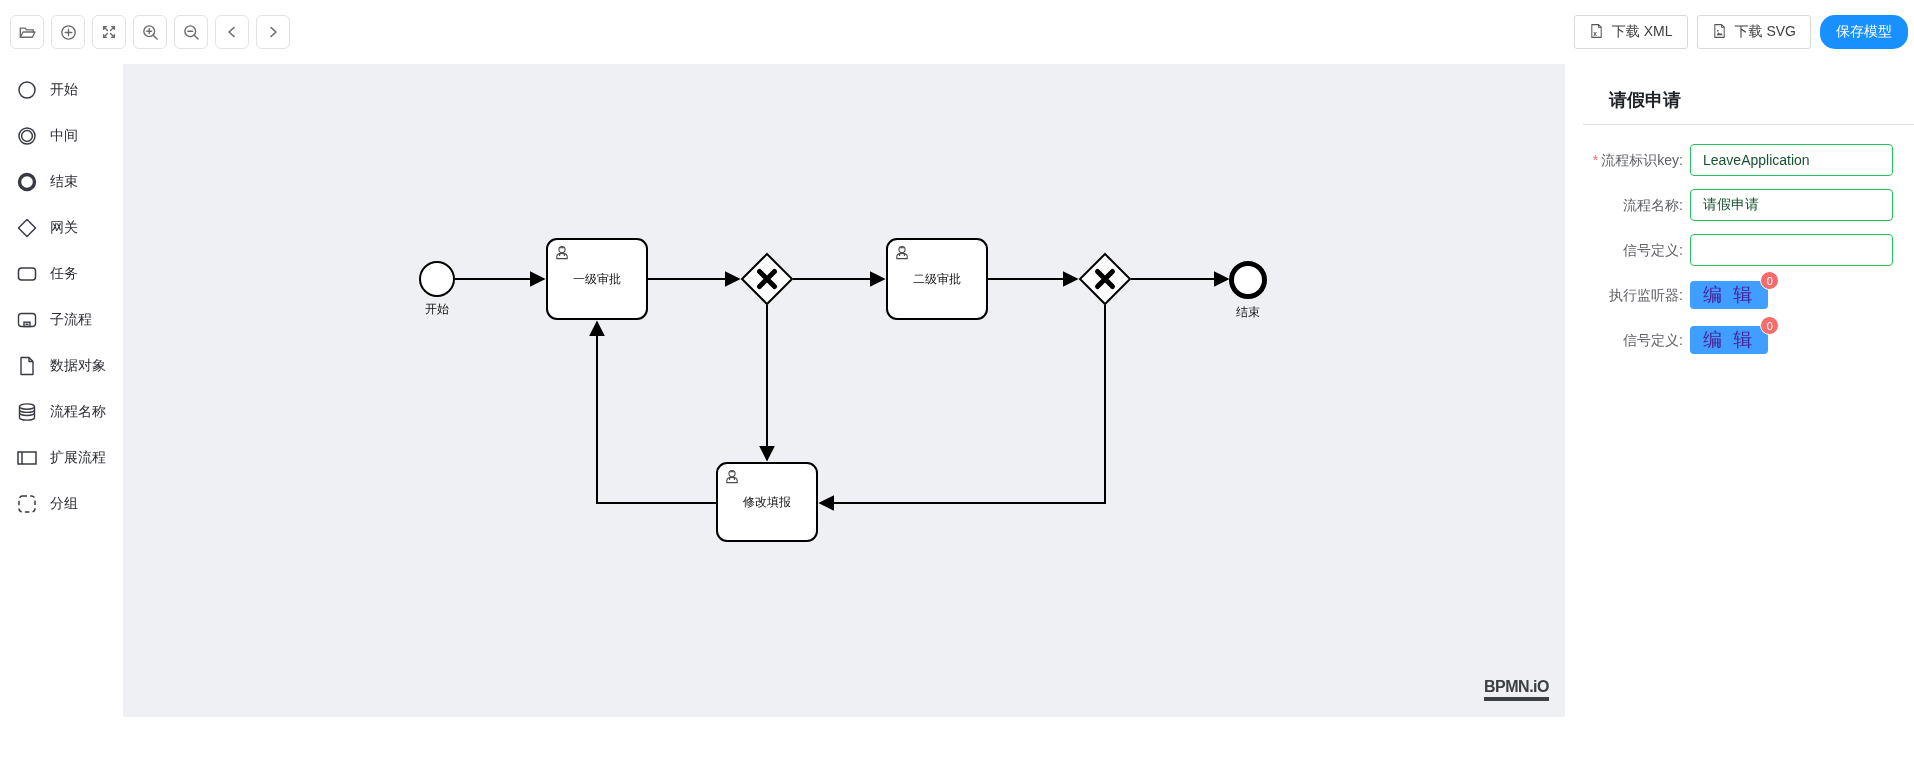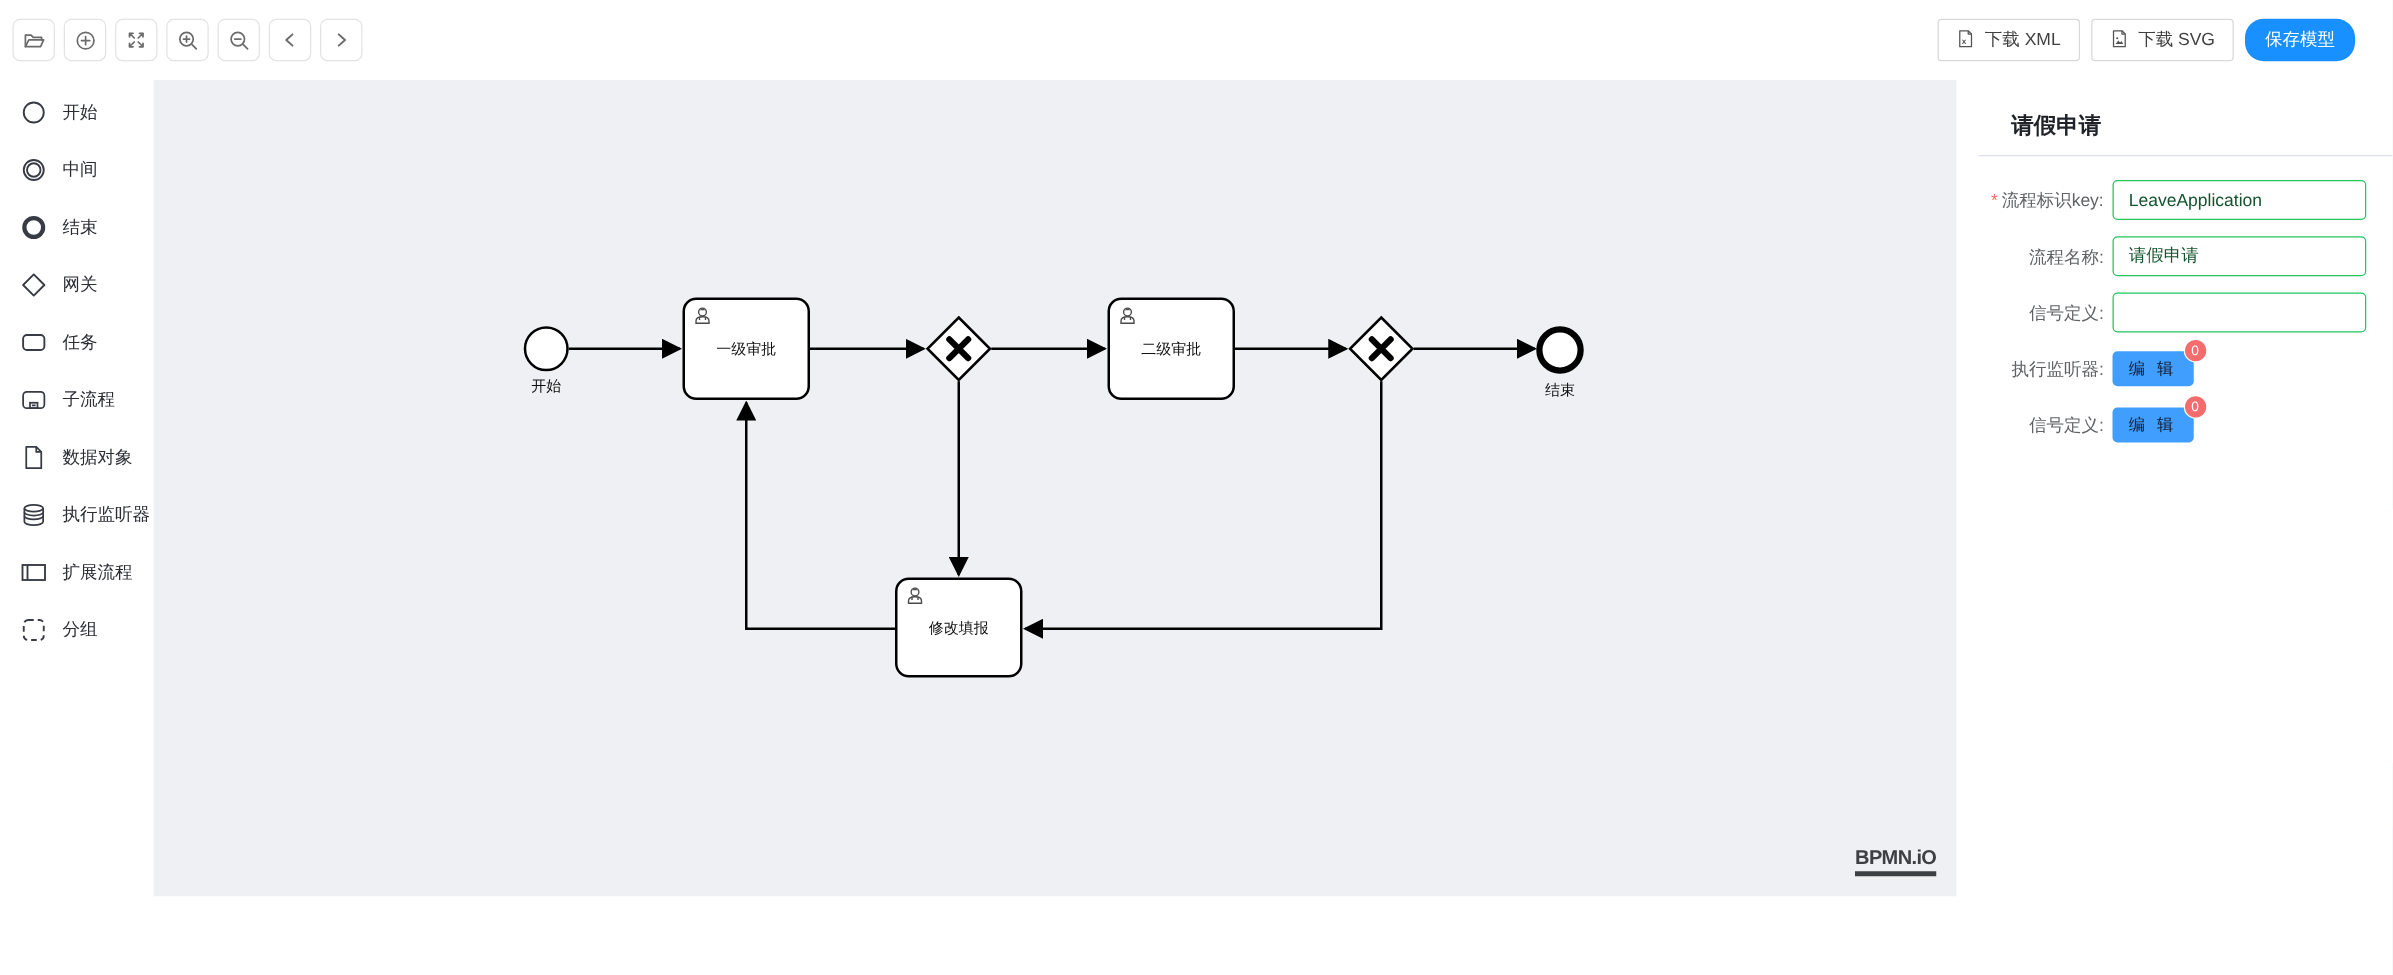--- a/index.html
+++ b/index.html
@@ -5,21 +5,21 @@
   * { box-sizing: border-box; }
   html,body { margin:0; padding:0; }
   body {
     width:1914px; height:780px; overflow:hidden;
     background:#ffffff;
     font-family:"Liberation Sans", sans-serif;
   }
   
   .toolbar {
     height:64px; display:flex; align-items:center; justify-content:space-between;
-    padding:0 30px 0 10px; background:#fff;
+    padding:0 6px 0 10px; background:#fff;
   }
   .tb-group { display:flex; gap:7px; }
   .tb-btn {
     width:34px; height:34px; border:1px solid #e3e3e3; border-radius:6px;
     background:#fff; display:flex; align-items:center; justify-content:center;
     cursor:pointer; padding:0;
   }
   .tb-btn svg { display:block; }
   .tb-right { display:flex; gap:9px; align-items:center; }
   .dl-btn {
@@ -61,22 +61,22 @@
     padding-right:7px; flex:none; line-height:1.2;
   }
   .req { color:#f56c6c; margin-right:3px; }
   .form-input {
     width:203px; height:32px; border:1px solid #22c55e; border-radius:4px;
     padding:0 12px; font-size:14px; color:#14532d; background:#fff;
     outline:none; font-family:inherit;
   }
   .badge-wrap { position:relative; display:inline-block; }
   .edit-btn {
-    background:#409eff; color:#0f172a; border:none; border-radius:4px;
-    height:28px; padding:0 13px; font-size:13px; letter-spacing:3px;
+    background:#409eff; color:#4c1d95; border:none; border-radius:4px;
+    height:28px; padding:0 13px; font-size:19px; letter-spacing:3px;
     cursor:pointer; font-family:inherit;
   }
   .badge {
     position:absolute; top:-10px; right:-11px;
     background:#f56c6c; color:#fff; min-width:19px; height:19px;
     border-radius:10px; font-size:11px; font-style:normal;
     display:flex; align-items:center; justify-content:center;
     border:1px solid #fff; padding:0 4px;
   }
   .diagram text { font-family:"Liberation Sans", sans-serif; }
@@ -239,21 +239,21 @@
       </div>
       <div class="palette-item">
         <span class="p-icon">
           <svg width="22" height="22" viewBox="0 0 22 22" fill="none" stroke="#383b44" stroke-width="1.4">
               <ellipse cx="11" cy="5.6" rx="7.5" ry="2.7"></ellipse>
               <path d="M3.5 5.6 V16.4 a7.5 2.7 0 0 0 15 0 V5.6"></path>
               <path d="M3.5 8.7 a7.5 2.7 0 0 0 15 0"></path>
               <path d="M3.5 11.8 a7.5 2.7 0 0 0 15 0"></path>
             </svg>
         </span>
-        <span class="p-label">执行监听器</span>
+        <span class="p-label">流程名称</span>
       </div>
       <div class="palette-item">
         <span class="p-icon">
           <svg width="22" height="22" viewBox="0 0 22 22" fill="none" stroke="#383b44" stroke-width="1.5">
               <rect x="2" y="5" width="18" height="12"></rect>
               <path d="M6 5 V17"></path>
             </svg>
         </span>
         <span class="p-label">扩展流程</span>
       </div>

